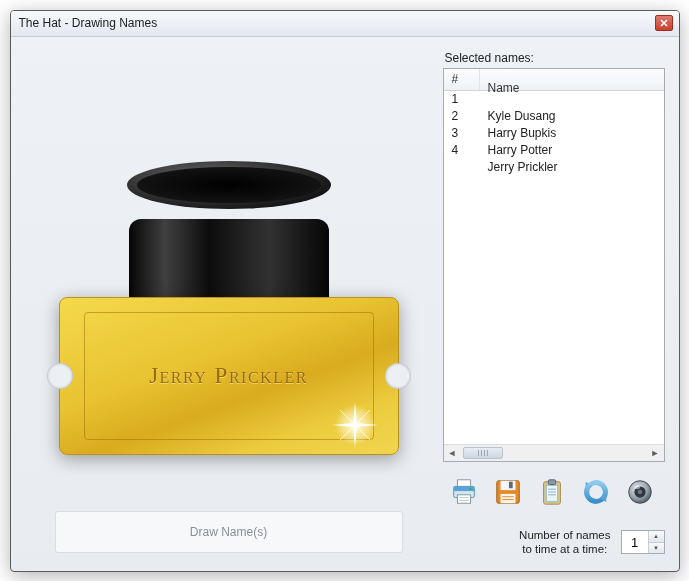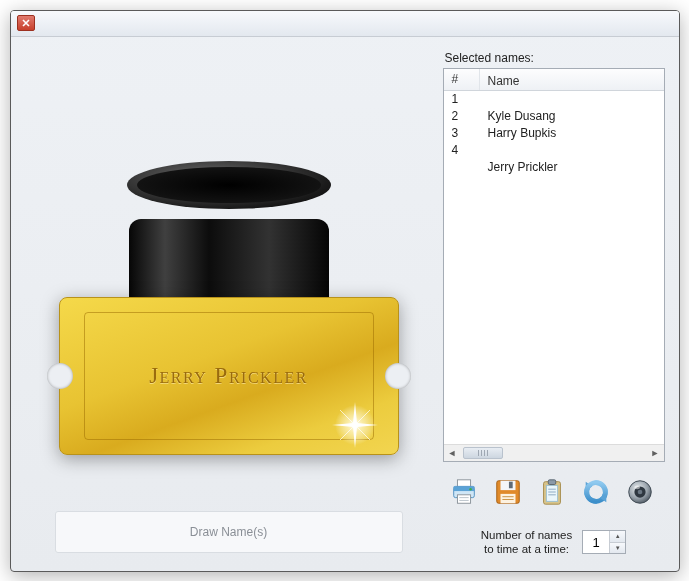--- a/index.html
+++ b/index.html
@@ -219,21 +219,21 @@
   }
   .table-header {
     display: flex;
     background: linear-gradient(#fdfdfe, #eef1f5);
     border-bottom: 1px solid #d0d5db;
     height: 22px;
     font-size: 12px;
     color: #333;
   }
   .th-num { width: 36px; padding: 3px 8px; border-right: 1px solid #e1e5ea; }
-  .th-name { flex: 1; padding: 5px 8px; }
+  .th-name { flex: 1; padding: 12px 8px; }
   .table-body {
     flex: 1;
     overflow: hidden;
   }
   .trow {
     display: flex;
     height: 17px;
     font-size: 12px;
     color: #222;
   }
@@ -286,21 +286,21 @@
     width: 38px;
     height: 36px;
     display: flex;
     align-items: center;
     justify-content: center;
     border-radius: 3px;
   }
   .spinner-row {
     display: flex;
     align-items: center;
-    justify-content: center;
+    justify-content: flex-end;
     margin-top: 18px;
     gap: 10px;
   }
   .spinner-label {
     font-size: 11.5px;
     color: #222;
     text-align: center;
     line-height: 1.25;
   }
   .spinner {
@@ -332,20 +332,21 @@
     font-size: 6px;
     color: #555;
   }
   .spinner-btn:first-child { border-bottom: 1px solid #c7ccd3; }
 </style>
 </head>
 <body>
 
 <div class="window">
   <div class="titlebar">
+    <div class="titlebar-title">The Hat - Drawing Names</div>
     <div class="close-btn">
       <svg width="8" height="8" viewBox="0 0 8 8">
         <path d="M1 1 L7 7 M7 1 L1 7" stroke="#fff" stroke-width="1.6"></path>
       </svg>
     </div>
   </div>
 
   <div class="content">
 
     <div class="left-pane">
@@ -392,20 +393,21 @@
             <div class="trow">
               <div class="td-num">1</div>
               <div class="td-name">Kyle Dusang</div>
             </div>
             <div class="trow">
               <div class="td-num">2</div>
               <div class="td-name">Harry Bupkis</div>
             </div>
             <div class="trow">
               <div class="td-num">3</div>
+              <div class="td-name">Harry Potter</div>
             </div>
             <div class="trow">
               <div class="td-num">4</div>
               <div class="td-name">Jerry Prickler</div>
             </div>
           </div>
         <div class="hscroll">
           <div class="hscroll-arrow">◄</div>
           <div class="hscroll-track">
             <div class="hscroll-thumb"></div>

